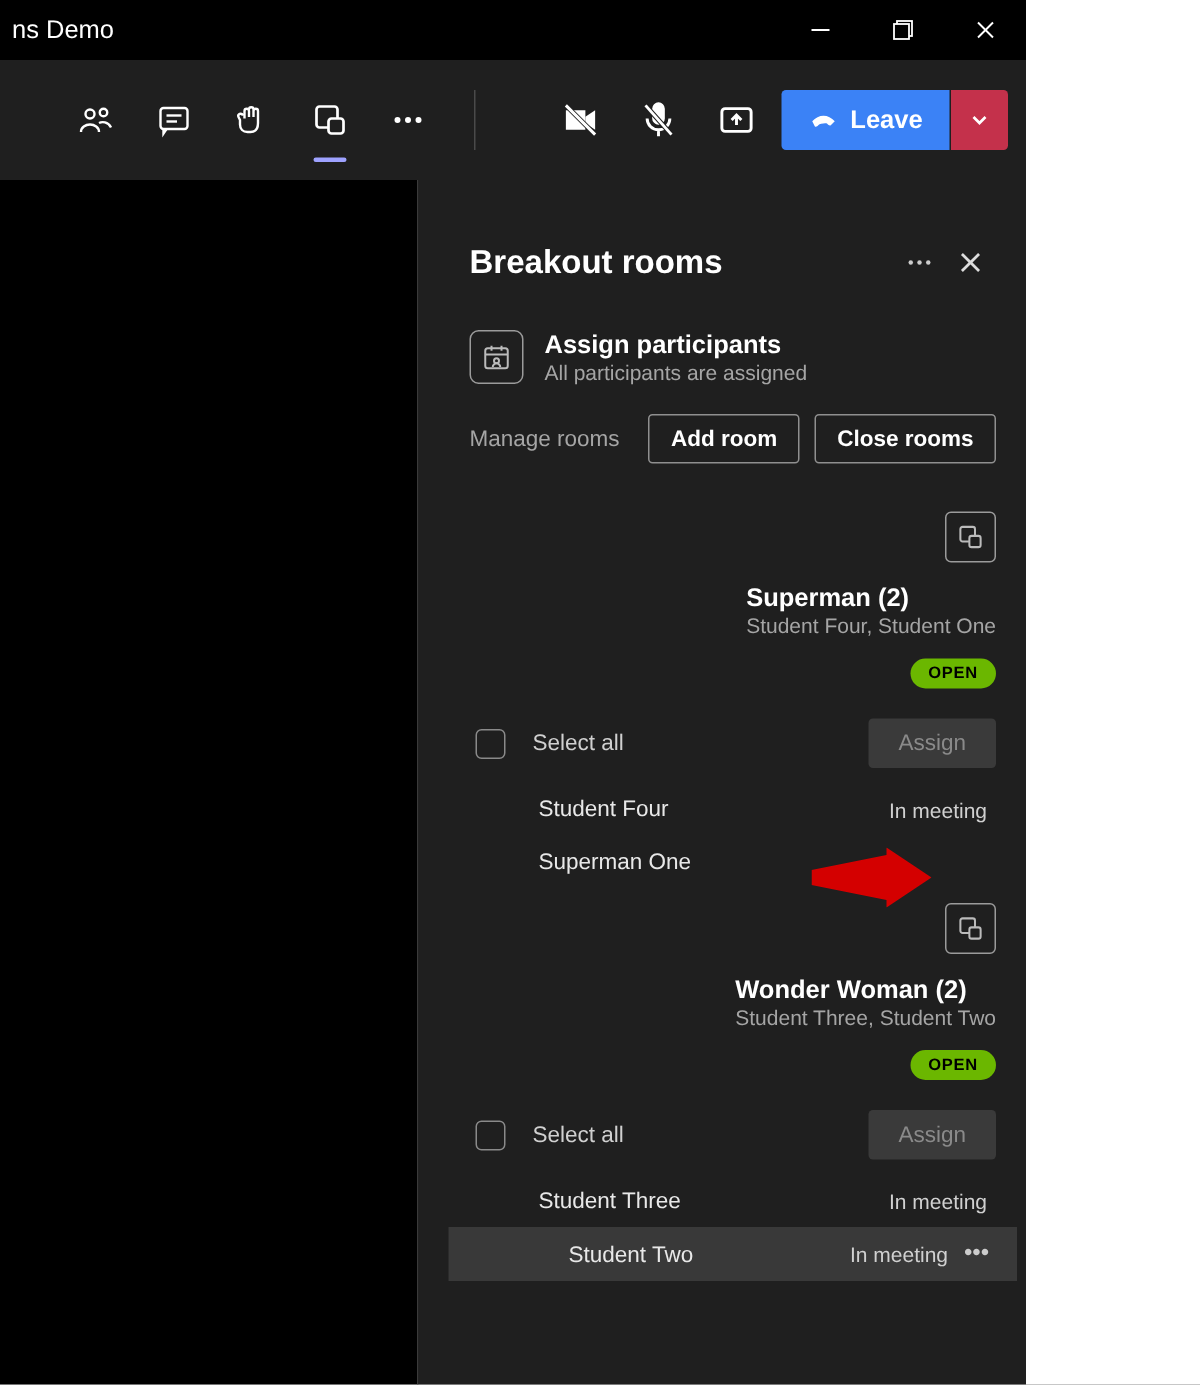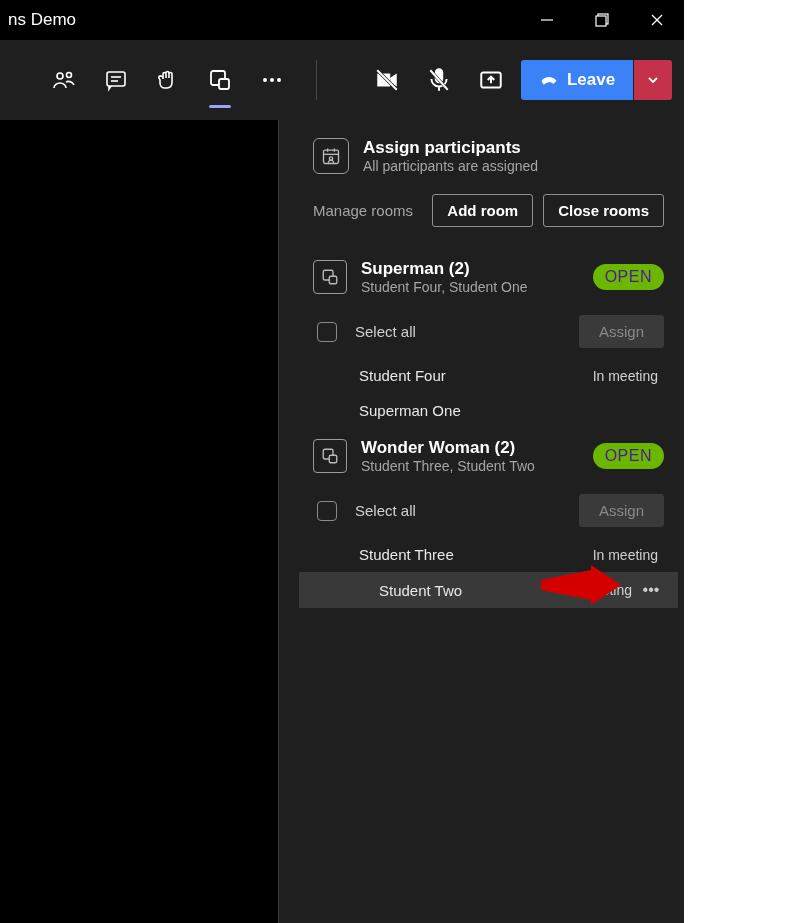--- a/index.html
+++ b/index.html
@@ -25,25 +25,25 @@
   .panel-title { font-size: 22px; font-weight: 700; flex: 1; }
   .icon-btn { width: 34px; height: 34px; display: flex; align-items: center; justify-content: center; color: #ddd; border-radius: 4px; }
   .assign-block { display: flex; align-items: center; gap: 14px; margin: 0 6px 20px 20px; }
   .assign-icon { width: 36px; height: 36px; border: 1.5px solid #9b9b9b; border-radius: 6px; display: flex; align-items: center; justify-content: center; }
   .assign-title { font-size: 17px; font-weight: 700; }
   .assign-sub { font-size: 14px; color: #a5a5a5; }
   .manage-row { display: flex; align-items: center; gap: 10px; margin: 0 6px 22px 20px; }
   .manage-label { font-size: 15px; color: #a5a5a5; flex: 1; }
   .btn-outline { background: transparent; border: 1.5px solid #8f8f8f; color: #fff; font-size: 15px; font-weight: 600; padding: 7px 14px; border-radius: 3px; }
   .room { margin: 0 6px 0 20px; }
-  .room-head { display: flex; align-items: center; gap: 14px; padding: 10px 0; }
+  .room-head { display: flex; align-items: flex-end; gap: 14px; padding: 10px 0; flex-direction: column; }
   .room-ico { width: 34px; height: 34px; border: 1.5px solid #9b9b9b; border-radius: 4px; display: flex; align-items: center; justify-content: center; }
   .room-name { font-size: 17px; font-weight: 700; }
   .room-members { font-size: 14px; color: #a5a5a5; }
-  .pill { background: #6bb700; color: #4c1d95; font-size: 16px; font-weight: 400; padding: 4px 12px; border-radius: 20px; margin-left: auto; letter-spacing: 0.5px; }
+  .pill { background: #6bb700; color: #000000; font-size: 11px; font-weight: 700; padding: 4px 12px; border-radius: 20px; margin-left: auto; letter-spacing: 0.5px; }
   .select-row { display: flex; align-items: center; gap: 18px; padding: 10px 0 10px 4px; justify-content: center; }
   .checkbox { width: 20px; height: 20px; border: 1.5px solid #8a8a8a; border-radius: 4px; flex-shrink: 0; }
   .select-label { font-size: 15px; color: #d0d0d0; flex: 1; }
   .assign-btn { background: #3a3a3a; color: #8a8a8a; border: none; font-size: 15px; font-weight: 400; padding: 8px 20px; border-radius: 3px; }
   .member-row { display: flex; align-items: center; padding: 9px 0 9px 46px; font-size: 15px; }
   .member-row.hover { background: #393939; margin: 0 -14px; padding-left: 80px; padding-right: 14px; }
   .member-name { flex: 1; color: #e8e8e8; }
   .member-status { color: #d0d0d0; font-size: 14px; margin-right: 6px; }
   .more-dots { color: #ccc; width: 26px; text-align: center; font-size: 16px; }
   .arrow { position: absolute; left: 262px; top: 445px; z-index: 10; }
@@ -158,20 +158,36 @@
 
   <div class="body">
     <div class="stage"></div>
 
     <div class="panel">
 
       <svg class="arrow" width="80" height="40" viewBox="0 0 80 40">
         <polygon points="0,15 50,5 50,0 80,20 50,40 50,35 0,25" fill="#d40000"></polygon>
       </svg>
 
+      <div class="panel-header">
+        <div class="panel-title">Breakout rooms</div>
+        <div class="icon-btn">
+          <svg width="20" height="20" viewBox="0 0 24 24" fill="#ccc">
+              <circle cx="5" cy="12" r="1.8"></circle>
+              <circle cx="12" cy="12" r="1.8"></circle>
+              <circle cx="19" cy="12" r="1.8"></circle>
+            </svg>
+        </div>
+        <div class="icon-btn">
+          <svg width="16" height="16" viewBox="0 0 14 14">
+              <line x1="2" y1="2" x2="12" y2="12" stroke="#ddd" stroke-width="1.6"></line>
+              <line x1="12" y1="2" x2="2" y2="12" stroke="#ddd" stroke-width="1.6"></line>
+            </svg>
+        </div>
+      </div>
 
       <div class="assign-block">
         <div class="assign-icon">
           <svg width="20" height="20" viewBox="0 0 24 24" fill="none" stroke="#bbb" stroke-width="1.6">
               <rect x="3" y="5" width="18" height="16" rx="2"></rect>
               <line x1="3" y1="10" x2="21" y2="10"></line>
               <line x1="8" y1="3" x2="8" y2="7"></line>
               <line x1="16" y1="3" x2="16" y2="7"></line>
               <circle cx="12" cy="15" r="2"></circle>
               <path d="M9 20c0-2 2-3 3-3s3 1 3 3"></path>

